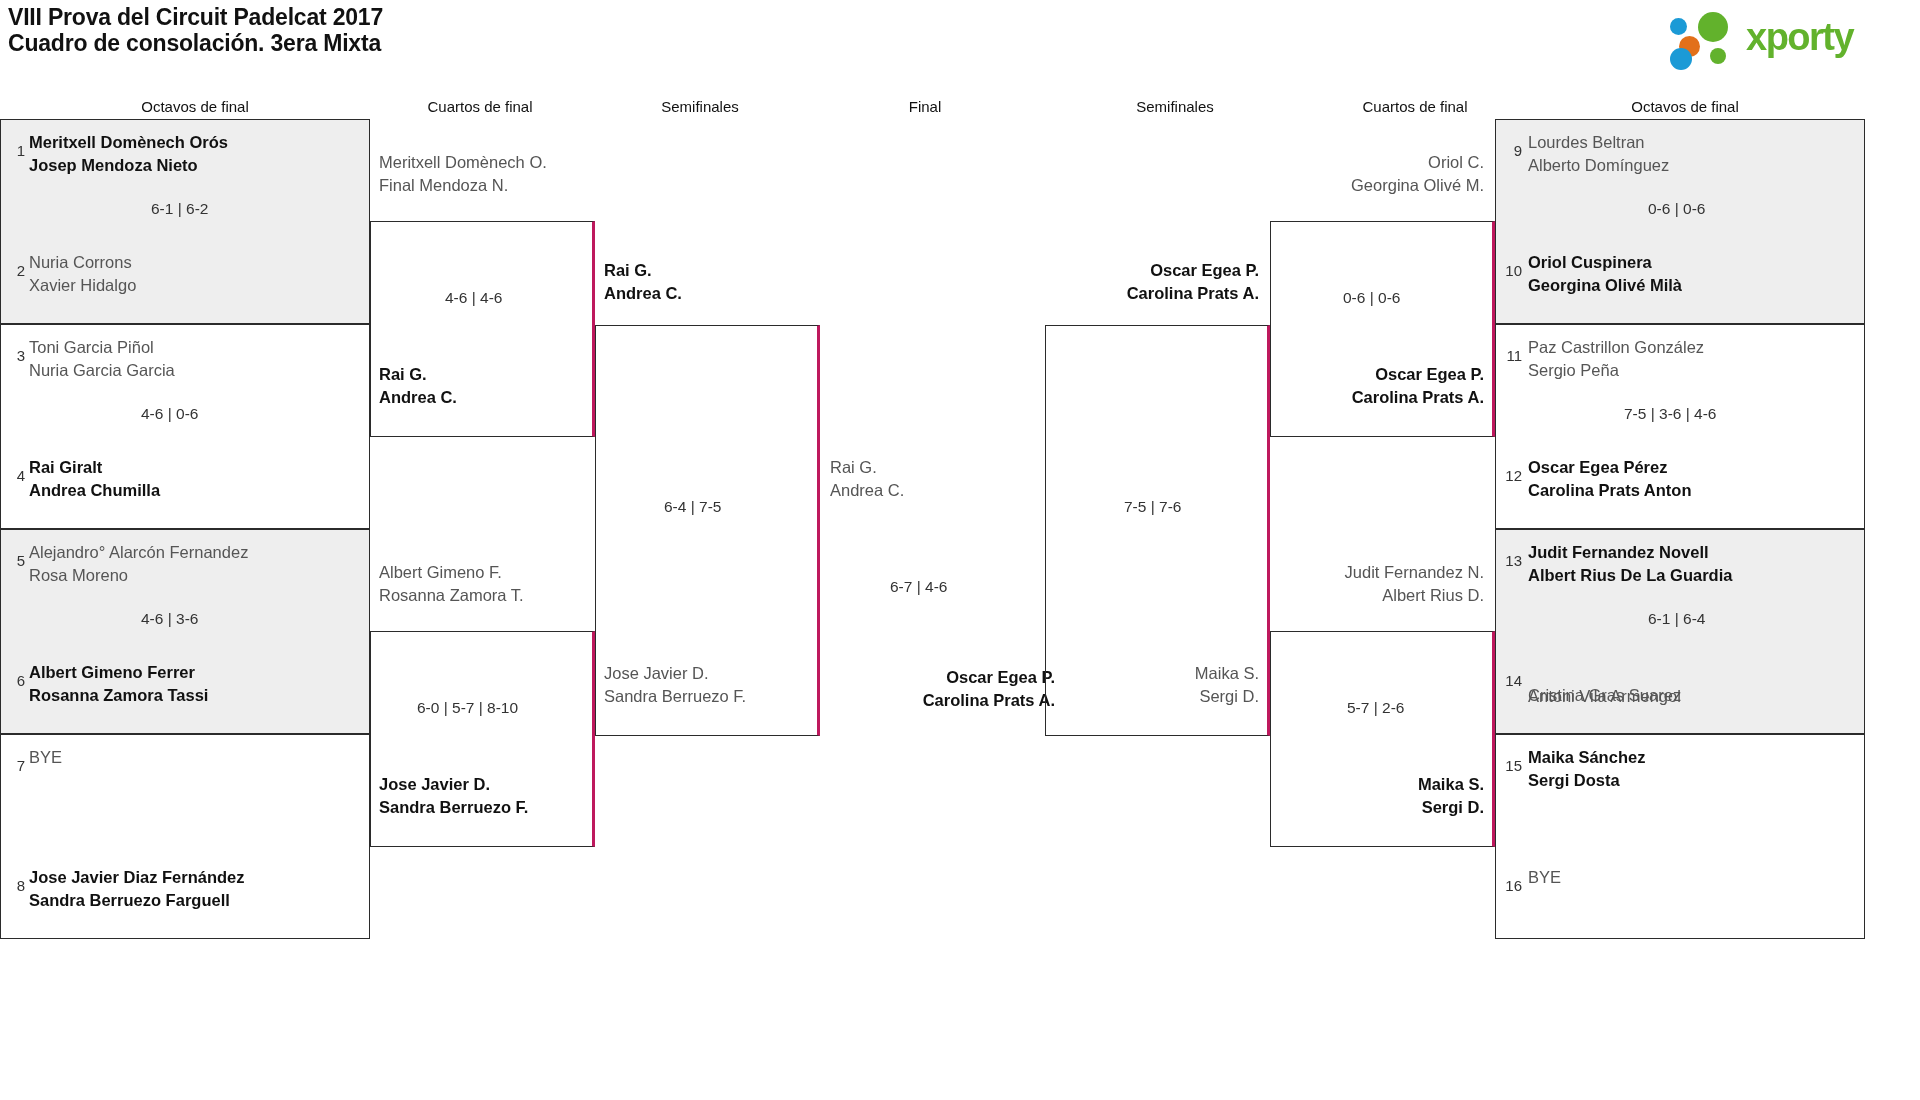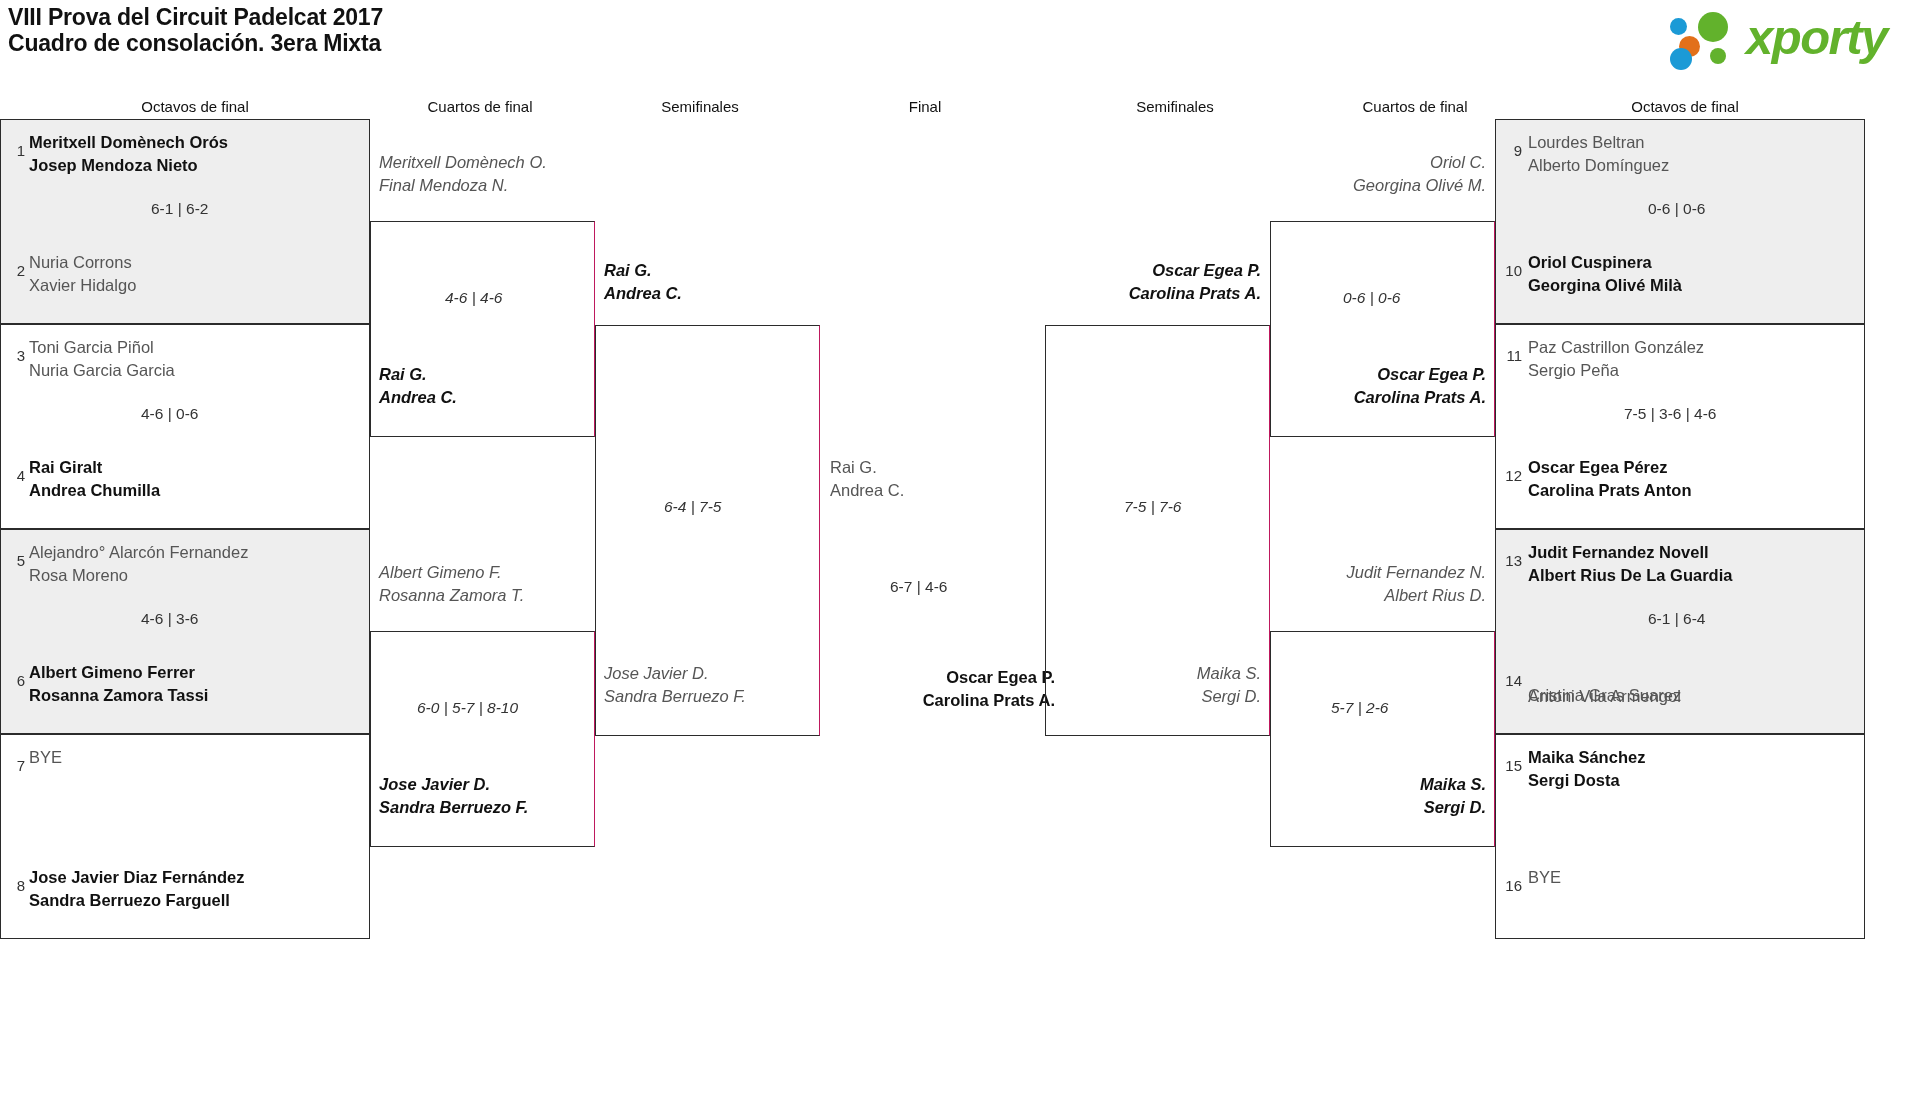--- a/index.html
+++ b/index.html
@@ -8,31 +8,31 @@
     font-family:"Liberation Sans","DejaVu Sans",sans-serif;
     color:#1a1a1a;position:relative;overflow:hidden;
   }
   
   #header{position:absolute;left:0;top:0;width:1920px;height:95px;}
   #title-block{position:absolute;left:8px;top:4px;}
   .title-line{font-size:23px;font-weight:bold;line-height:26px;letter-spacing:-0.2px;color:#111;}
   #logo{position:absolute;right:18px;top:8px;width:232px;height:62px;}
   #logo-dots{position:absolute;left:0;top:4px;width:78px;height:56px;}
   .dot{position:absolute;border-radius:50%;}
-  #logo-word{position:absolute;left:76px;top:-2px;font-size:49px;font-weight:bold;
-    color:#62b22c;letter-spacing:-1.5px;line-height:62px;font-style:italic;}
+  #logo-word{position:absolute;left:76px;top:-2px;font-size:38px;font-weight:bold;
+    color:#62b22c;letter-spacing:-1.5px;line-height:62px;}
   
   .round-head{position:absolute;top:98px;font-size:15px;color:#111;text-align:center;}
   
   #bracket{position:absolute;left:0;top:0;width:1920px;height:1100px;}
   .mbox{position:absolute;box-sizing:border-box;}
   .shaded{background:#eeeeee;}
   .bordered{border:1px solid #2b2b2b;}
   .bd-l{border-left:1px solid #2b2b2b;}
-  .bd-r{border-right:1px solid #be185d;font-style:italic;}
+  .bd-r{border-right:3px solid #be185d;}
   .bd-t{border-top:1px solid #2b2b2b;}
   .bd-b{border-bottom:1px solid #2b2b2b;}
   .seed{position:absolute;font-size:15px;color:#333;width:22px;text-align:right;}
   .team{position:absolute;font-size:16.5px;line-height:23px;color:#555;white-space:nowrap;}
   .team.win{color:#111;font-weight:bold;}
   .score{position:absolute;font-size:15.5px;color:#333;white-space:nowrap;}
   .ralign{text-align:center;}
 </style>
 </head>
 <body>
@@ -148,21 +148,21 @@
     <div class="team ralign" style="right:8px;top:-71px;">Oriol C.</div>
     <div class="team ralign" style="right:8px;top:-48px;">Georgina Olivé M.</div>
     <div class="score" style="left:72px;top:67px;">0-6 | 0-6</div>
     <div class="team win ralign" style="right:8px;top:141px;">Oscar Egea P.</div>
     <div class="team win ralign" style="right:8px;top:164px;">Carolina Prats A.</div>
   </div>
 
   <div class="mbox bd-l bd-t bd-b bd-r" style="left:1270px;top:631px;width:225px;height:216px;">
     <div class="team ralign" style="right:8px;top:-71px;">Judit Fernandez N.</div>
     <div class="team ralign" style="right:8px;top:-48px;">Albert Rius D.</div>
-    <div class="score" style="left:60px;top:67px;">5-7 | 2-6</div>
+    <div class="score" style="left:76px;top:67px;">5-7 | 2-6</div>
     <div class="team win ralign" style="right:8px;top:141px;">Maika S.</div>
     <div class="team win ralign" style="right:8px;top:164px;">Sergi D.</div>
   </div>
 
   <div class="mbox bordered shaded" style="left:1495px;top:119px;width:370px;height:205px;">
     <div class="seed" style="left:4px;top:22px;">9</div>
     <div class="team" style="left:32px;top:11px;">Lourdes Beltran</div>
     <div class="team" style="left:32px;top:34px;">Alberto Domínguez</div>
     <div class="score" style="left:152px;top:80px;">0-6 | 0-6</div>
     <div class="seed" style="left:4px;top:142px;">10</div>

